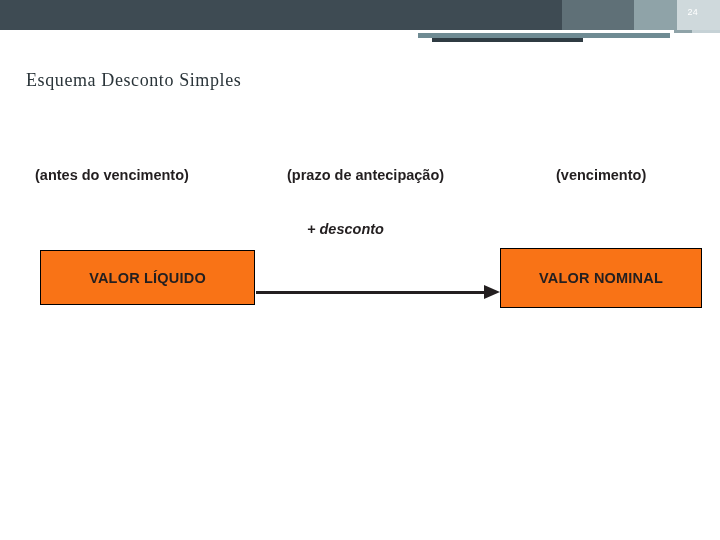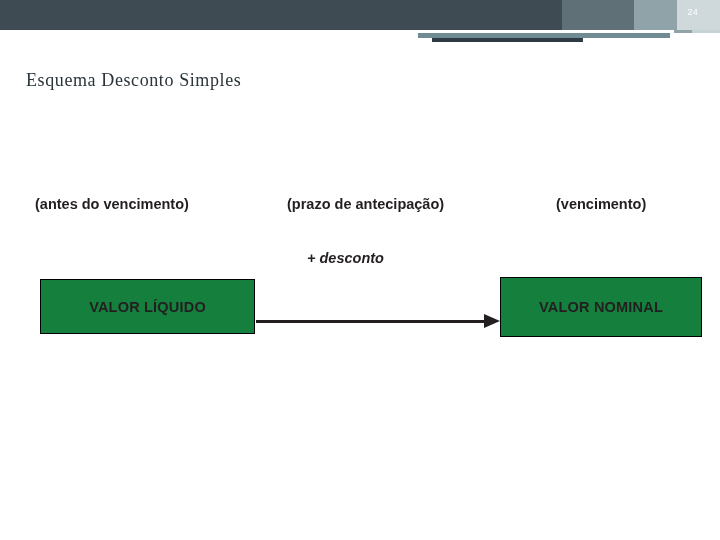--- a/index.html
+++ b/index.html
@@ -67,42 +67,42 @@
     font-size: 18px;
     color: #2a3439;
     letter-spacing: 0.6px;
     white-space: nowrap;
   }
 
   
   .diagram {
     position: absolute;
     left: 0;
-    top: 163px;
+    top: 134px;
     width: 720px;
     height: 220px;
   }
 
   .lbl {
     position: absolute;
     font-family: "Liberation Sans", sans-serif;
     font-weight: bold;
     font-size: 14.5px;
     color: #231f20;
     white-space: nowrap;
   }
   .lbl-antes   { left: 35px;  top: 33px; }
   .lbl-prazo   { left: 287px; top: 33px; }
   .lbl-venc    { left: 556px; top: 33px; }
   .lbl-desc    { left: 307px; top: 87px; font-style: italic; }
 
   .box {
     position: absolute;
     border: 1px solid #000000;
-    background: #15803d;
+    background: #f97316;
     box-sizing: border-box;
     display: flex;
     align-items: center;
     justify-content: center;
   }
   .box-text {
     font-family: "Liberation Sans", sans-serif;
     font-weight: bold;
     font-size: 14.5px;
     color: #231f20;

